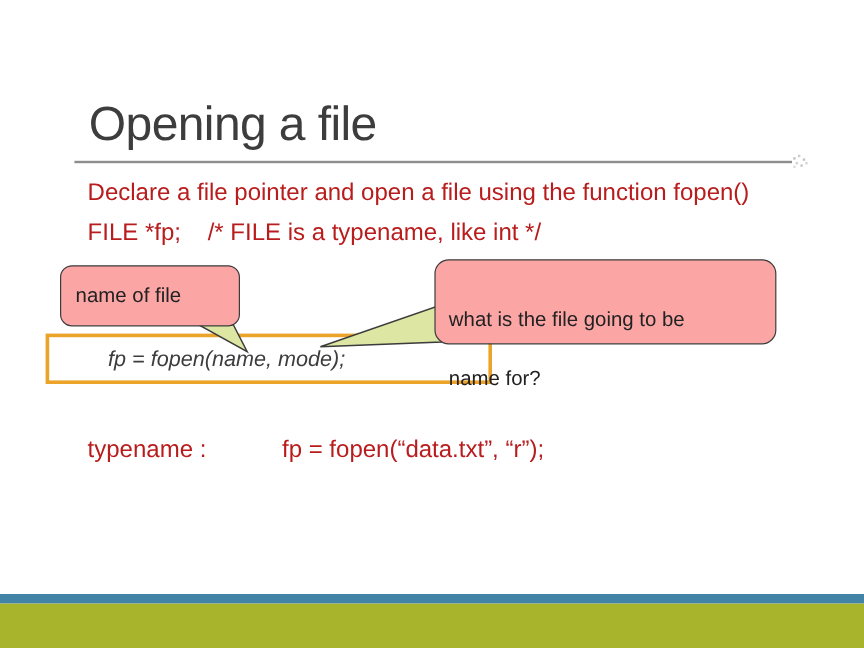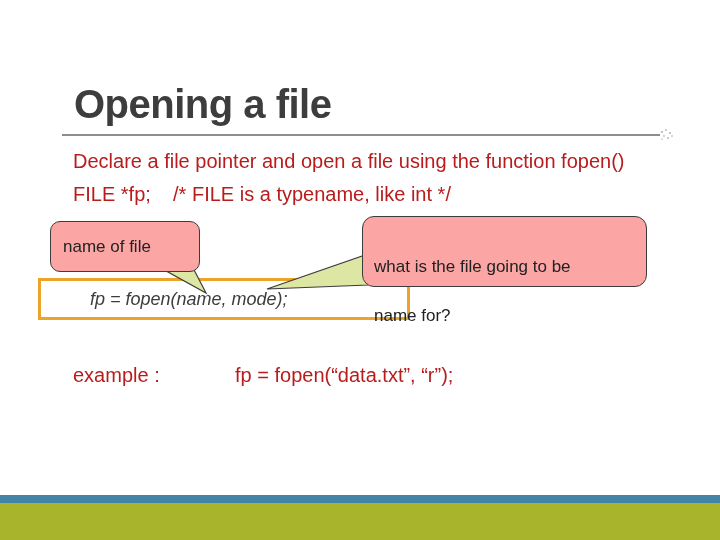--- a/index.html
+++ b/index.html
@@ -10,21 +10,21 @@
     background: #ffffff;
     overflow: hidden;
     font-family: "Liberation Sans", sans-serif;
     color: #3d3d3d;
   }
   .abs { position: absolute; }
 
   .title {
     left: 74px; top: 82px;
     font-size: 40px;
-    font-weight: 700;
+    font-weight: 400;
     color: #3d3d3d;
     letter-spacing: -0.5px;
     white-space: nowrap;
   }
   .title-rule {
     left: 62px; top: 134px;
     width: 598px; height: 2px;
     background: #8d8d8d;
   }
   .title-flourish {
@@ -129,19 +129,19 @@
 
   <div class="abs callout callout-left">
     <div class="callout-text">name of file</div>
   </div>
 
   <div class="abs callout callout-right">
     <div class="callout-line">what is the file going to be</div>
     <div class="callout-line">name for?</div>
   </div>
 
-  <div class="abs body-text example-label">example :</div>
+  <div class="abs body-text example-label">typename :</div>
   <div class="abs body-text example-code">fp = fopen(“data.txt”, “r”);</div>
 
   <div class="abs footer-blue"></div>
   <div class="abs footer-olive"></div>
 
 </div>
 
 </body></html>

